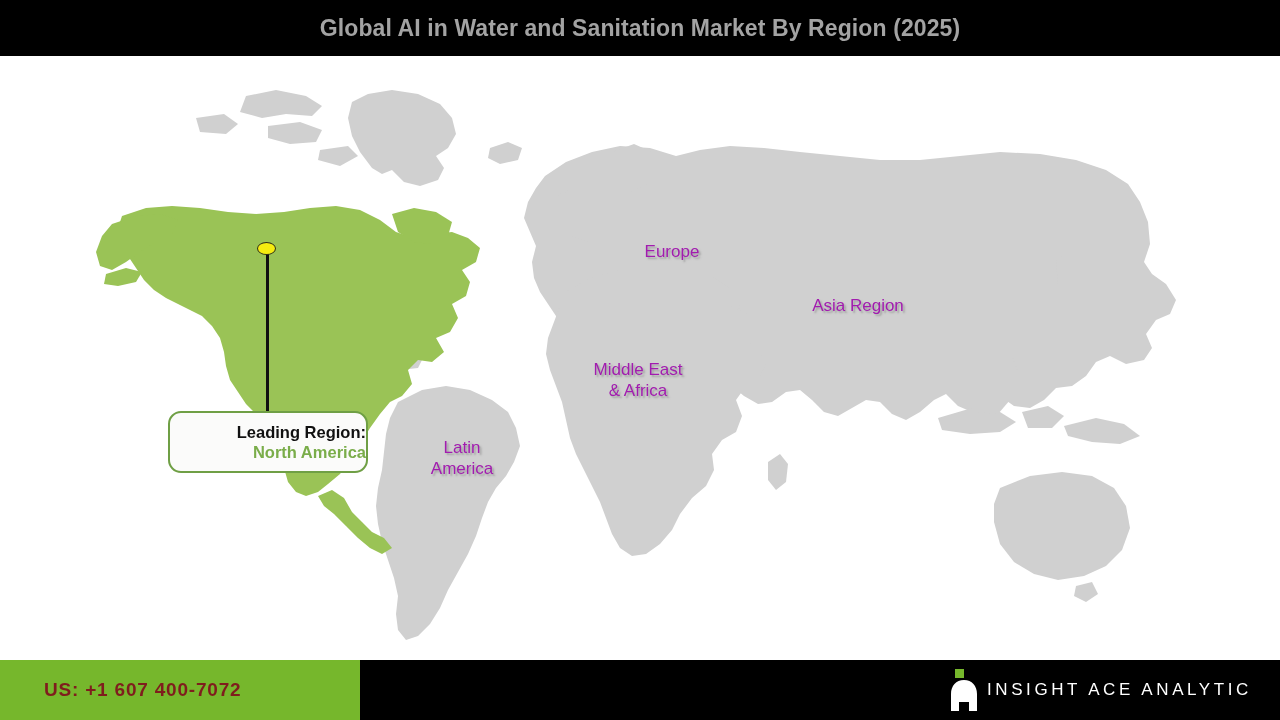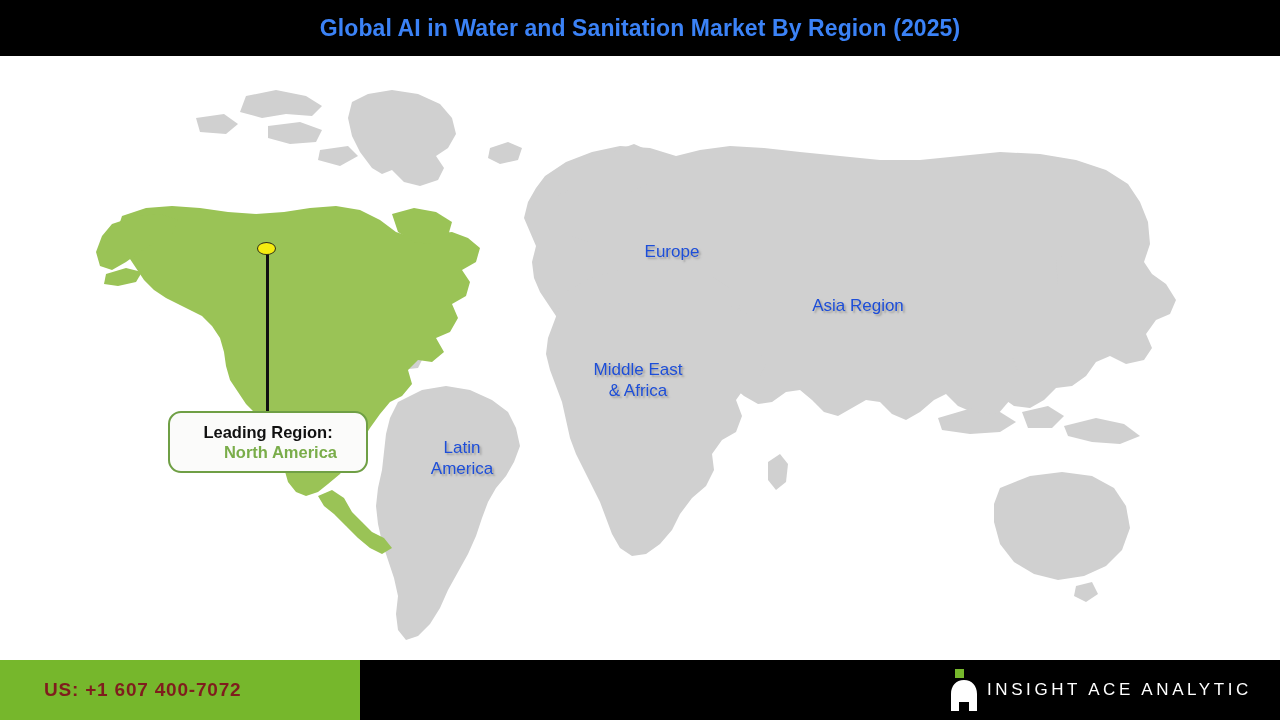--- a/index.html
+++ b/index.html
@@ -20,21 +20,21 @@
     position: absolute;
     left: 0; top: 0;
     width: 1280px;
     height: 56px;
     background: #000000;
     display: flex;
     align-items: center;
     justify-content: center;
   }
   #page-title {
-    color: #3b82f6;
+    color: #a3a3a3;
     font-size: 23px;
     font-weight: bold;
     letter-spacing: 0.1px;
     white-space: nowrap;
   }
 
   
   #map-stage {
     position: absolute;
     left: 0; top: 56px;
@@ -46,21 +46,21 @@
     position: absolute;
     left: 0; top: 0;
     width: 1280px;
     height: 604px;
     display: block;
   }
 
   
   .region-label {
     position: absolute;
-    color: #1d4ed8;
+    color: #a21caf;
     font-size: 17px;
     font-weight: normal;
     line-height: 1.22;
     text-align: center;
     text-shadow: 2px 2px 2px rgba(120,120,120,0.55);
     white-space: pre-line;
     pointer-events: none;
   }
   #label-europe      { left: 604px; top: 186px; width: 136px; }
   #label-asia-pacific{ left: 782px; top: 240px; width: 152px; }
@@ -92,21 +92,21 @@
     left: 168px;
     top: 355px;
     width: 200px;
     height: 62px;
     background: #fbfbfa;
     border: 2.4px solid #6f9f45;
     border-radius: 13px;
     box-sizing: border-box;
     display: flex;
     flex-direction: column;
-    align-items: center;
+    align-items: flex-end;
     justify-content: center;
     gap: 1px;
   }
   #callout-title {
     color: #111111;
     font-size: 16.5px;
     font-weight: bold;
     line-height: 1.15;
   }
   #callout-region {

